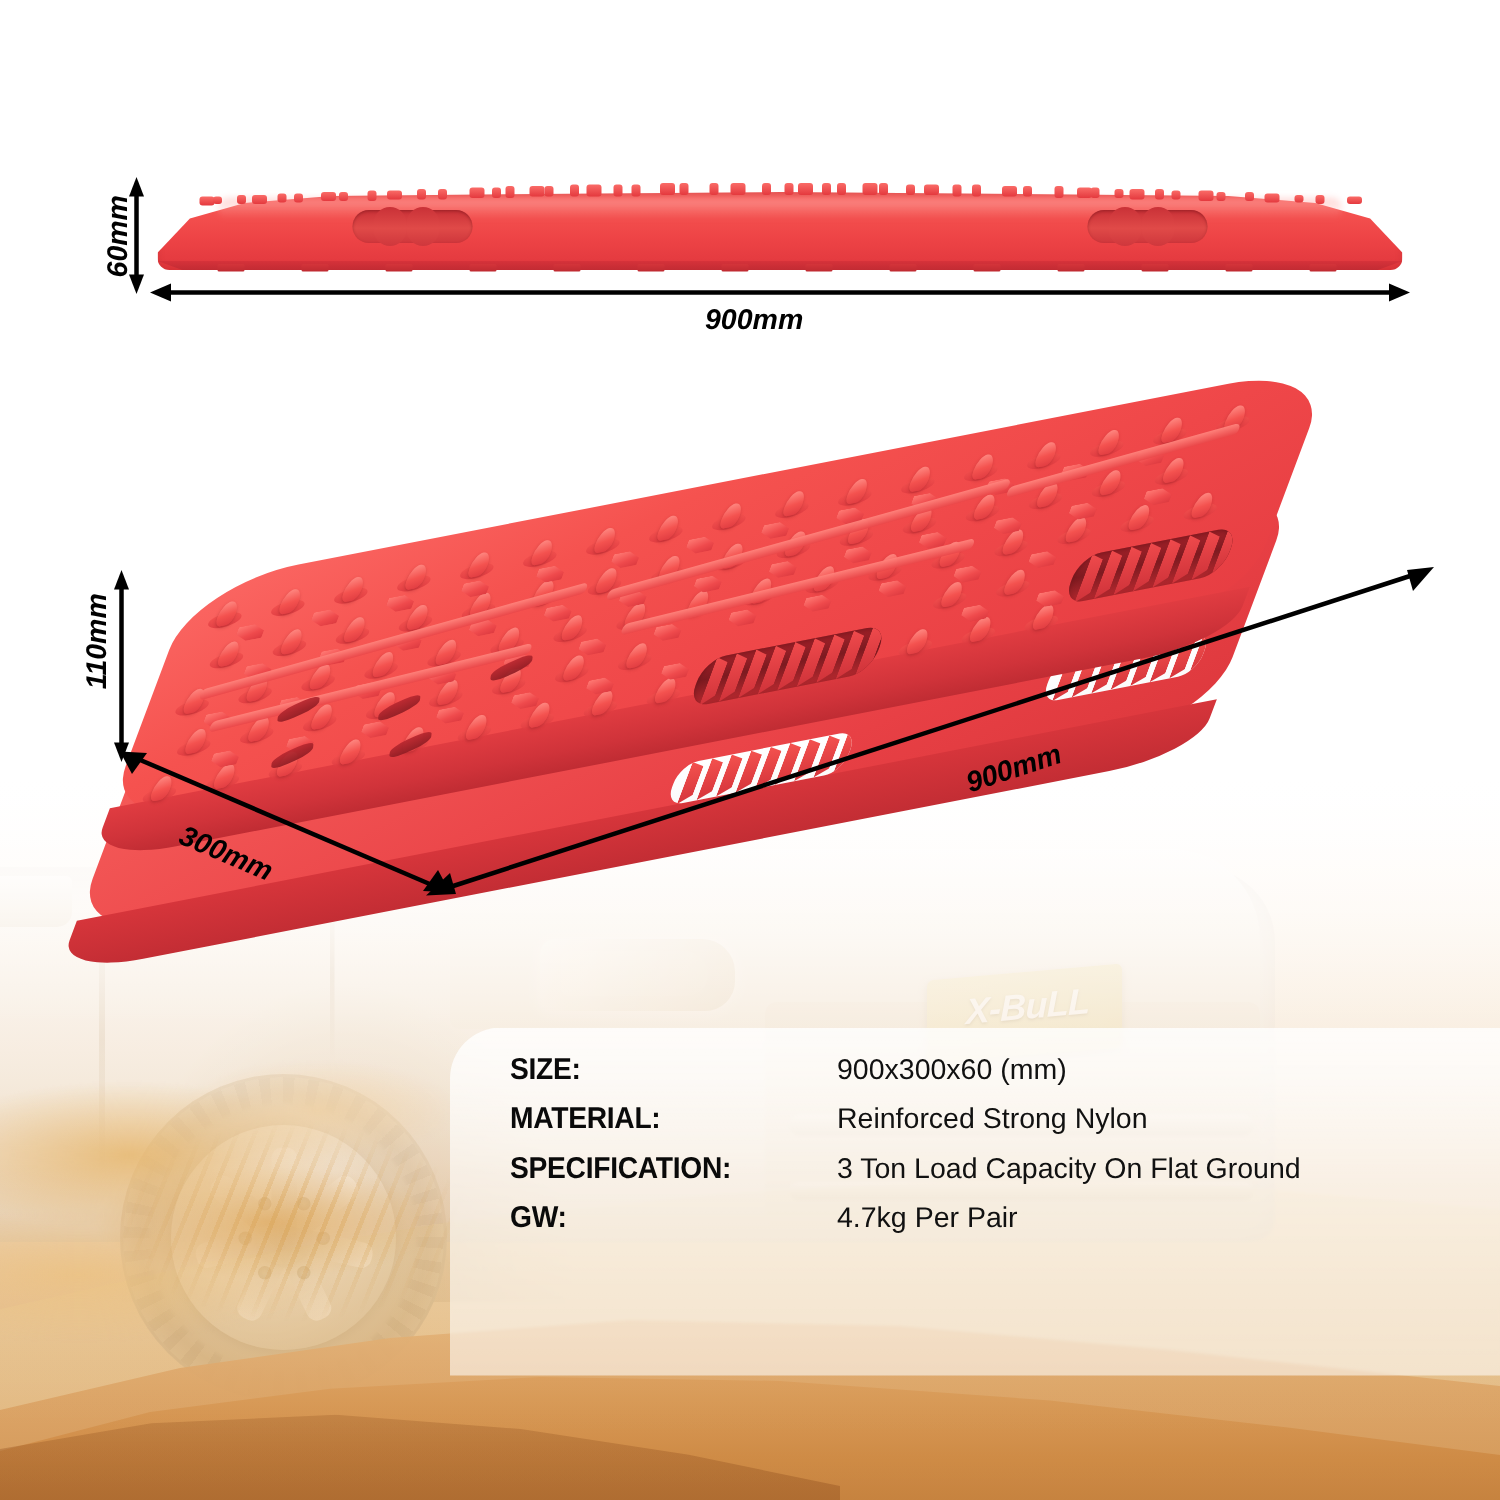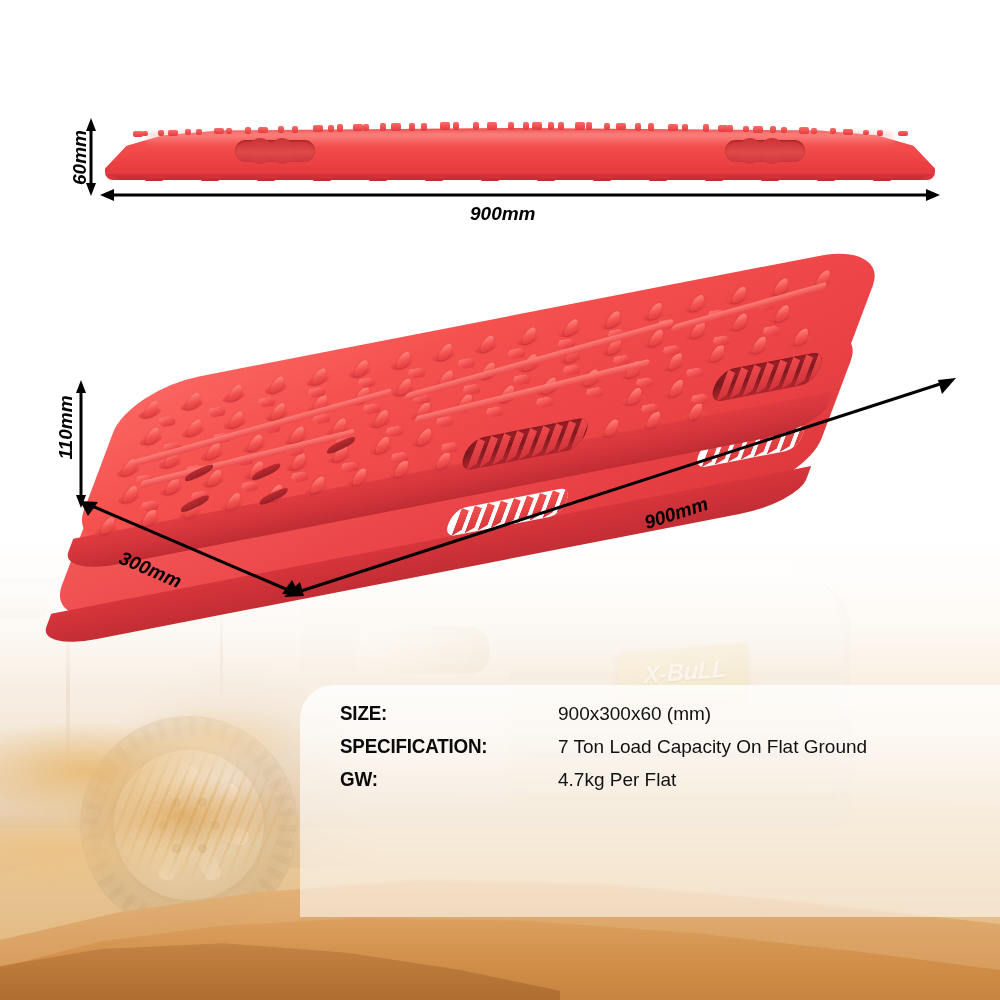--- a/index.html
+++ b/index.html
@@ -612,23 +612,27 @@
   </svg>
   <div class="dim-label" style="left:642px;top:514px;transform:rotate(-18deg);transform-origin:left top;">900mm</div>
 
   <div class="spec-panel">
     <div class="spec-rows" id="spec-rows">
         <div class="spec-row">
           <div class="spec-key">SIZE:</div>
           <div class="spec-val">900x300x60 (mm)</div>
         </div>
         <div class="spec-row">
+          <div class="spec-key">MATERIAL:</div>
+          <div class="spec-val">Reinforced Strong Nylon</div>
+        </div>
+        <div class="spec-row">
           <div class="spec-key">SPECIFICATION:</div>
-          <div class="spec-val">7 Ton Load Capacity On Flat Ground</div>
+          <div class="spec-val">3 Ton Load Capacity On Flat Ground</div>
         </div>
         <div class="spec-row">
           <div class="spec-key">GW:</div>
-          <div class="spec-val">4.7kg Per Flat</div>
+          <div class="spec-val">4.7kg Per Pair</div>
         </div>
       </div>
   </div>
 
 </div>
 
 </body></html>

